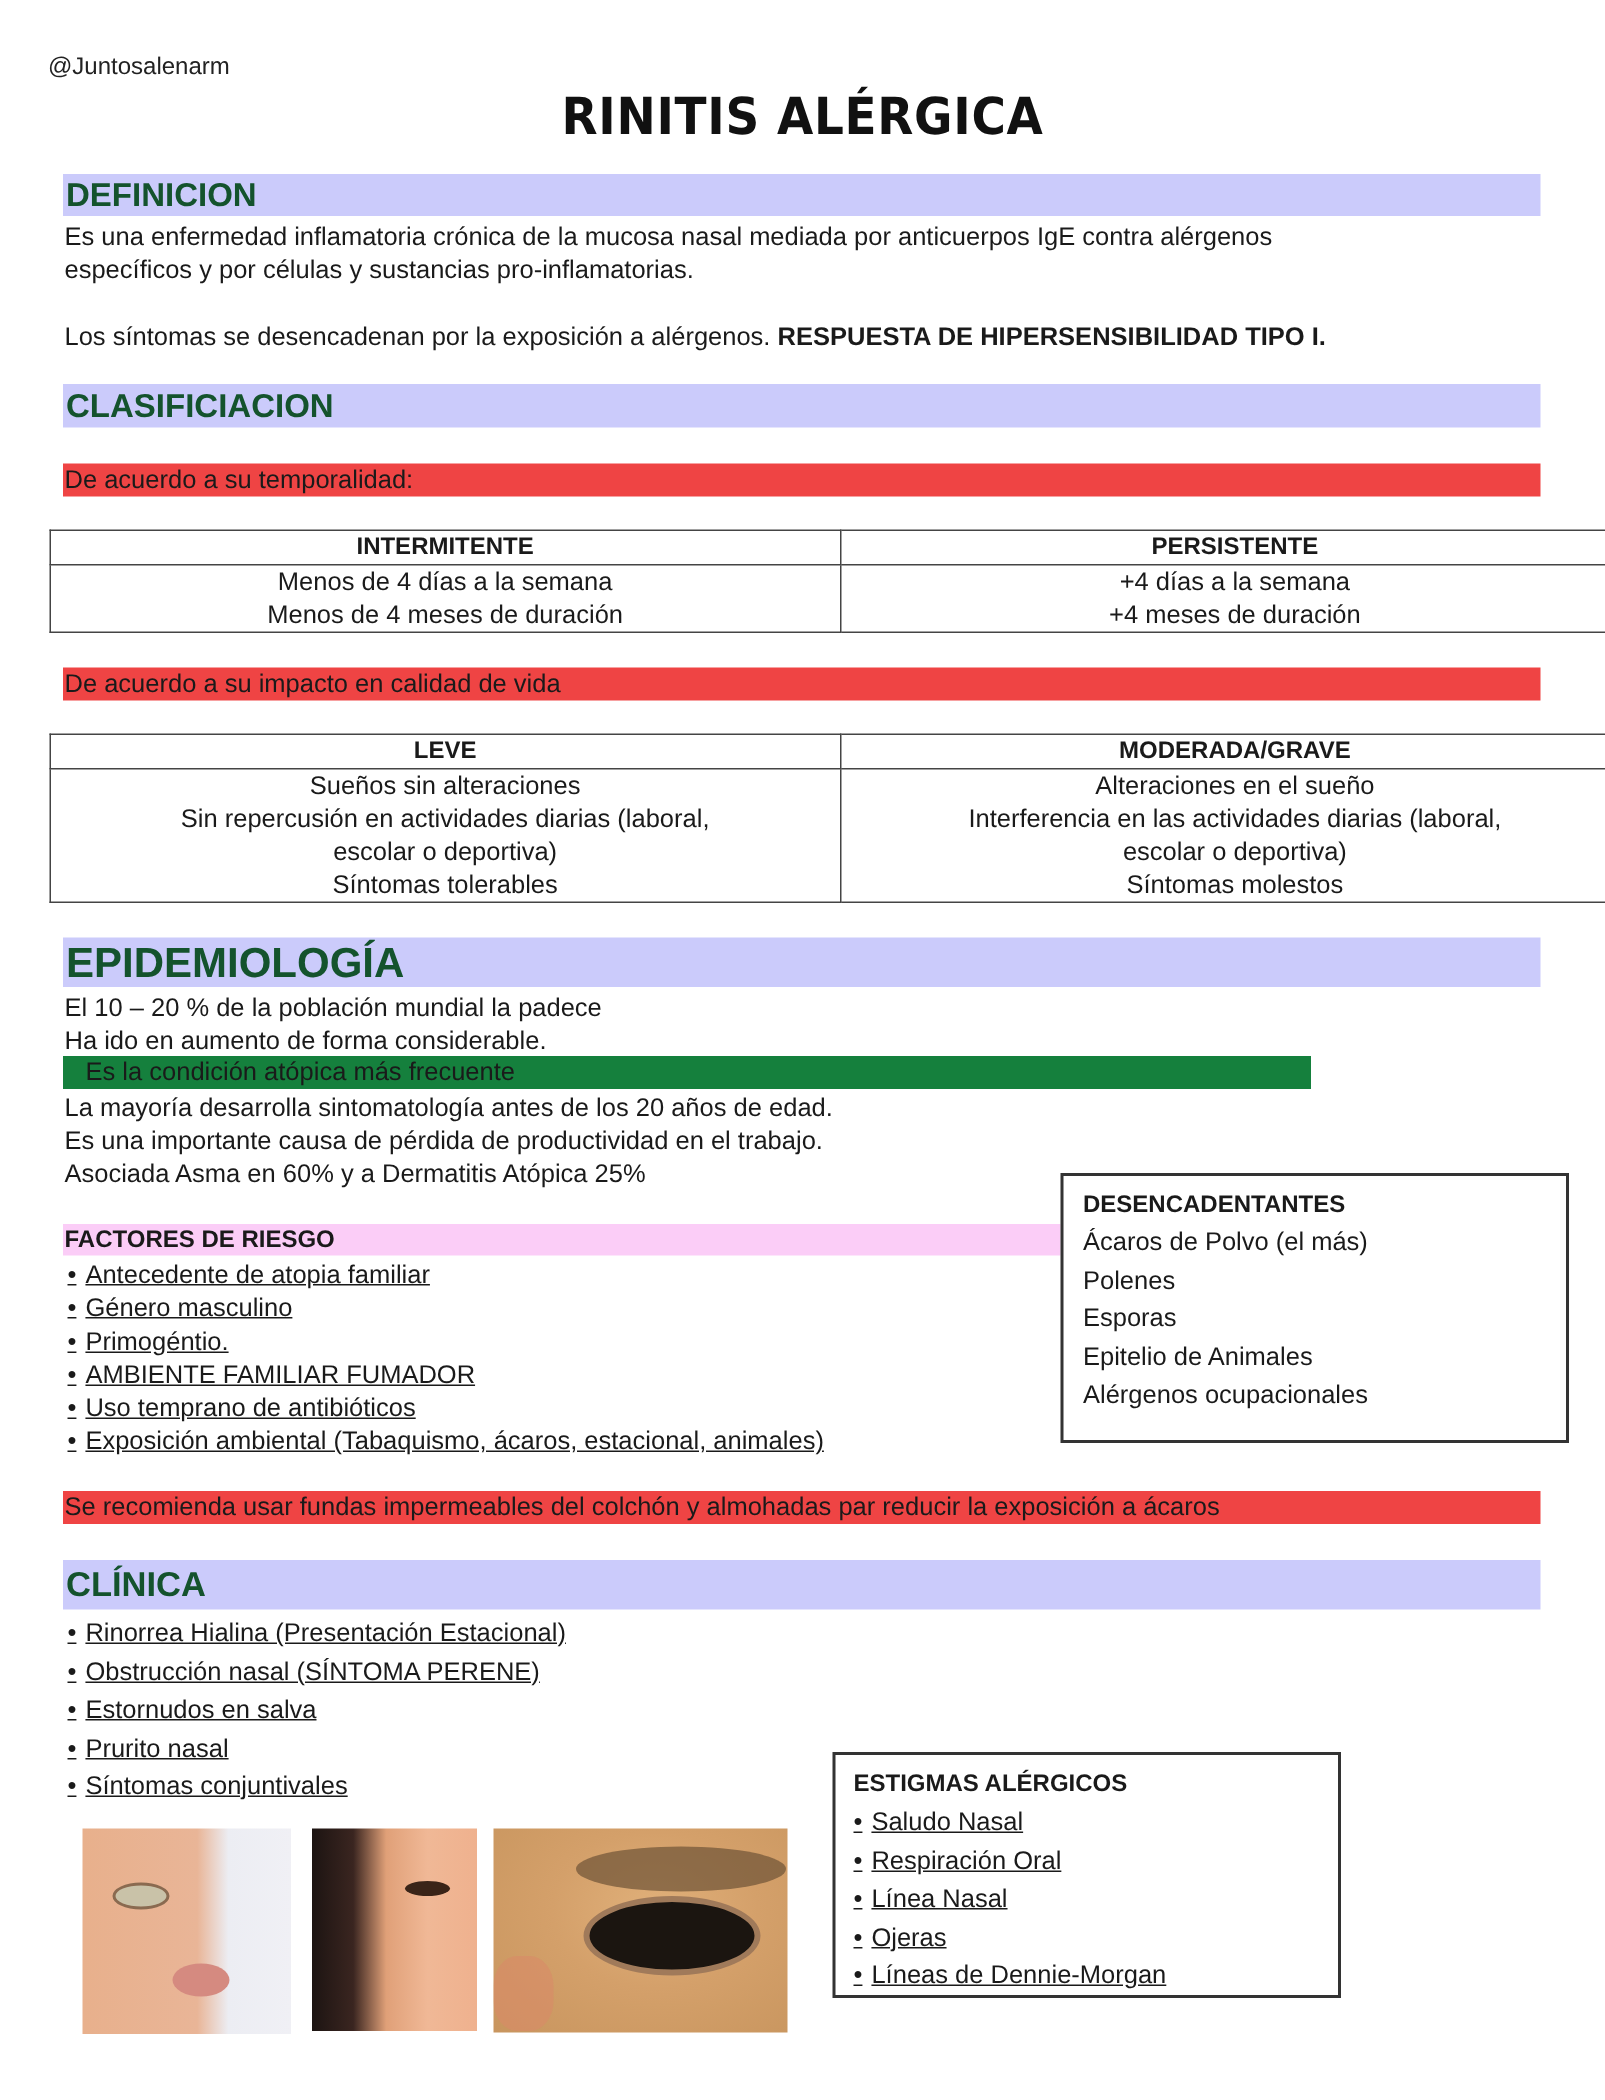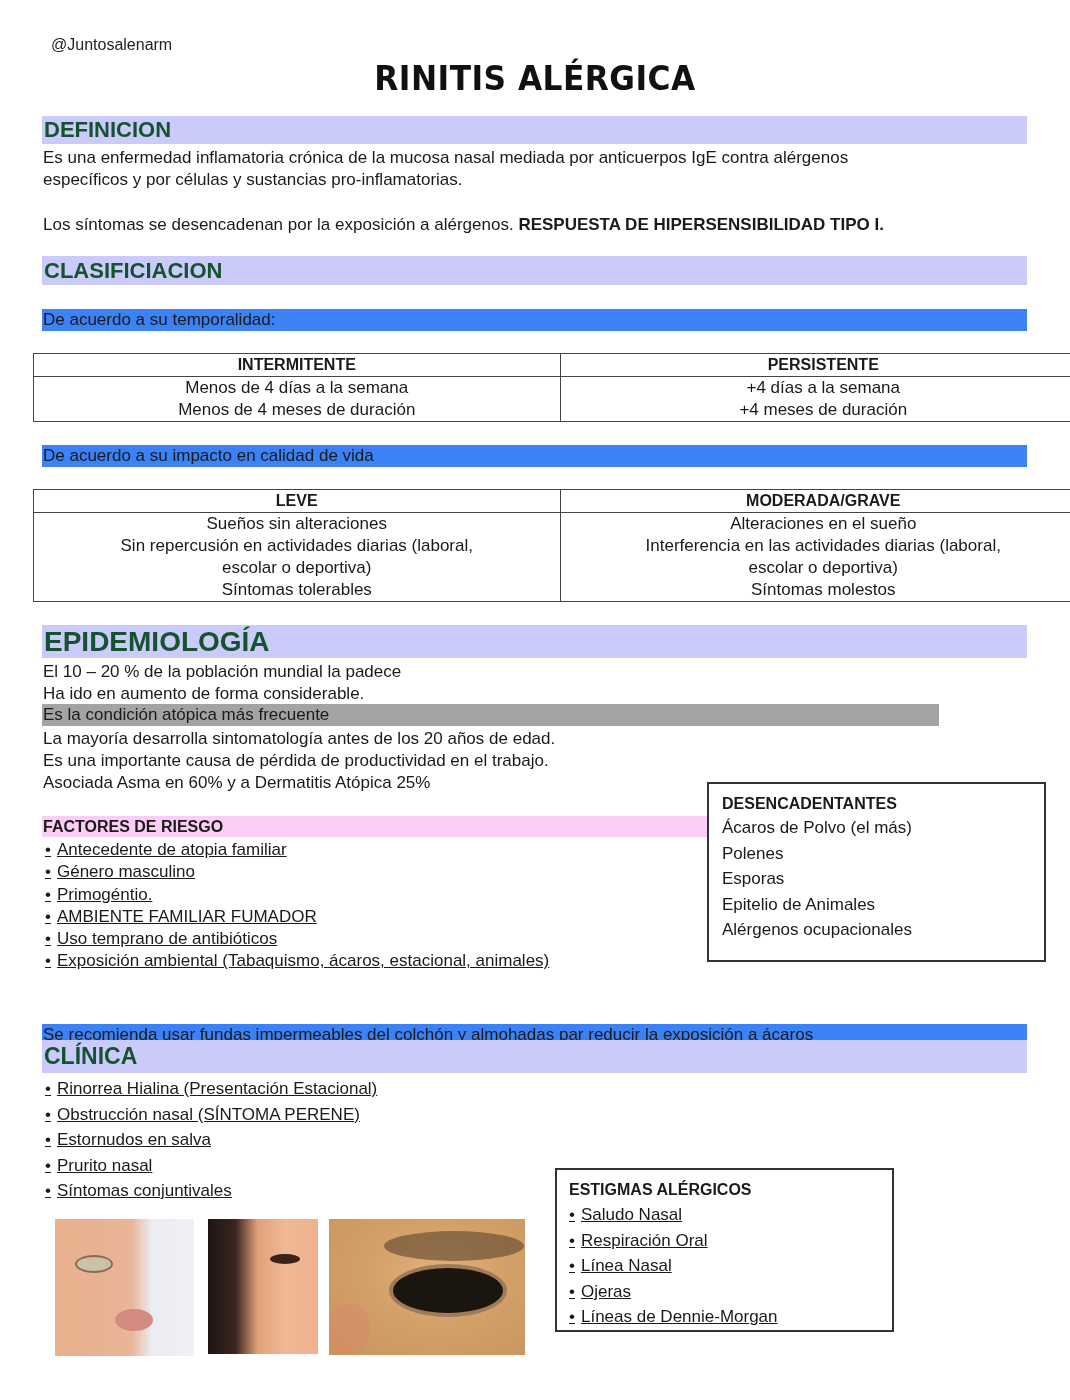--- a/index.html
+++ b/index.html
@@ -1,25 +1,25 @@
 <!DOCTYPE html>
 <html><head>
 <meta charset="utf-8">
 <style>
   html, body { margin:0; padding:0; background:#ffffff; }
   body { width:1070px; height:1400px; position:relative; overflow:hidden;
          font-family:"Liberation Sans", sans-serif; color:#1a1a1a; }
   .abs { position:absolute; }
-  .handle { left:51px; top:36px; font-size:16px; color:#222; }
+  .handle { left:32px; top:36px; font-size:16px; color:#222; }
   .title { left:0; width:1070px; top:58px; text-align:center; font-size:34px; font-weight:900;
            letter-spacing:0.5px; font-family:"DejaVu Sans", sans-serif; transform:scaleX(0.92); color:#111; }
   .section-head { left:42px; width:985px; background:#cbcbfb; font-weight:bold; font-size:22px;
                   font-family:"Liberation Sans", sans-serif; padding-left:2px; box-sizing:border-box; color:#14532d; }
-  .band-blue { left:42px; width:985px; height:22px; background:#3b82f6; font-size:17px; line-height:22px; padding-left:1px; box-sizing:border-box; }
-  .band-yellow { left:42px; width:897px; height:22px; background:#a3a3a3; font-size:17px; line-height:22px; padding-left:1px; box-sizing:border-box; }
+  .band-blue { left:42px; width:985px; height:22px; background:#ef4444; font-size:17px; line-height:22px; padding-left:1px; box-sizing:border-box; }
+  .band-yellow { left:42px; width:832px; height:22px; background:#15803d; font-size:17px; line-height:22px; padding-left:15px; box-sizing:border-box; }
   .band-pink { left:42px; width:985px; height:21px; background:#fbcdf7; font-size:16px; line-height:22px; font-weight:bold; padding-left:1px; box-sizing:border-box; }
   .text { font-size:17px; line-height:22px; }
   .text b { font-weight:bold; }
   table.cls { position:absolute; left:33px; width:1054px; border-collapse:collapse; font-size:17px; }
   table.cls td, table.cls th { border:1px solid #444; text-align:center; padding:0; line-height:22px; width:50%; }
   table.cls th { font-weight:bold; font-size:16px; }
   .box { position:absolute; border:2px solid #333; background:#fff; box-sizing:border-box; }
   .box .hd { font-weight:bold; font-size:16px; line-height:22px; }
   .box .it { font-size:17px; line-height:25.5px; }
   ul.bul { list-style:none; margin:0; padding:0;text-decoration:underline; }
@@ -107,21 +107,21 @@
 
 <div class="box" style="left:686px;top:782px;width:339px;height:180px;padding:9px 0 0 13px;margin-left:21px;">
   <div class="hd">DESENCADENTANTES</div>
   <div class="it">Ácaros de Polvo (el más)</div>
   <div class="it">Polenes</div>
   <div class="it">Esporas</div>
   <div class="it">Epitelio de Animales</div>
   <div class="it">Alérgenos ocupacionales</div>
 </div>
 
-<div class="abs band-blue" style="top:1024px;">Se recomienda usar fundas impermeables del colchón y almohadas par reducir la exposición a ácaros</div>
+<div class="abs band-blue" style="top:994px;">Se recomienda usar fundas impermeables del colchón y almohadas par reducir la exposición a ácaros</div>
 
 <div class="abs section-head" style="top:1040px;height:33px;line-height:33px;font-size:23px;">CLÍNICA</div>
 <ul class="abs bul" style="left:45px;top:1076px;line-height:25.5px;">
   <li>Rinorrea Hialina (Presentación Estacional)</li>
   <li>Obstrucción nasal (SÍNTOMA PERENE)</li>
   <li>Estornudos en salva</li>
   <li>Prurito nasal</li>
   <li>Síntomas conjuntivales</li>
 </ul>
 

